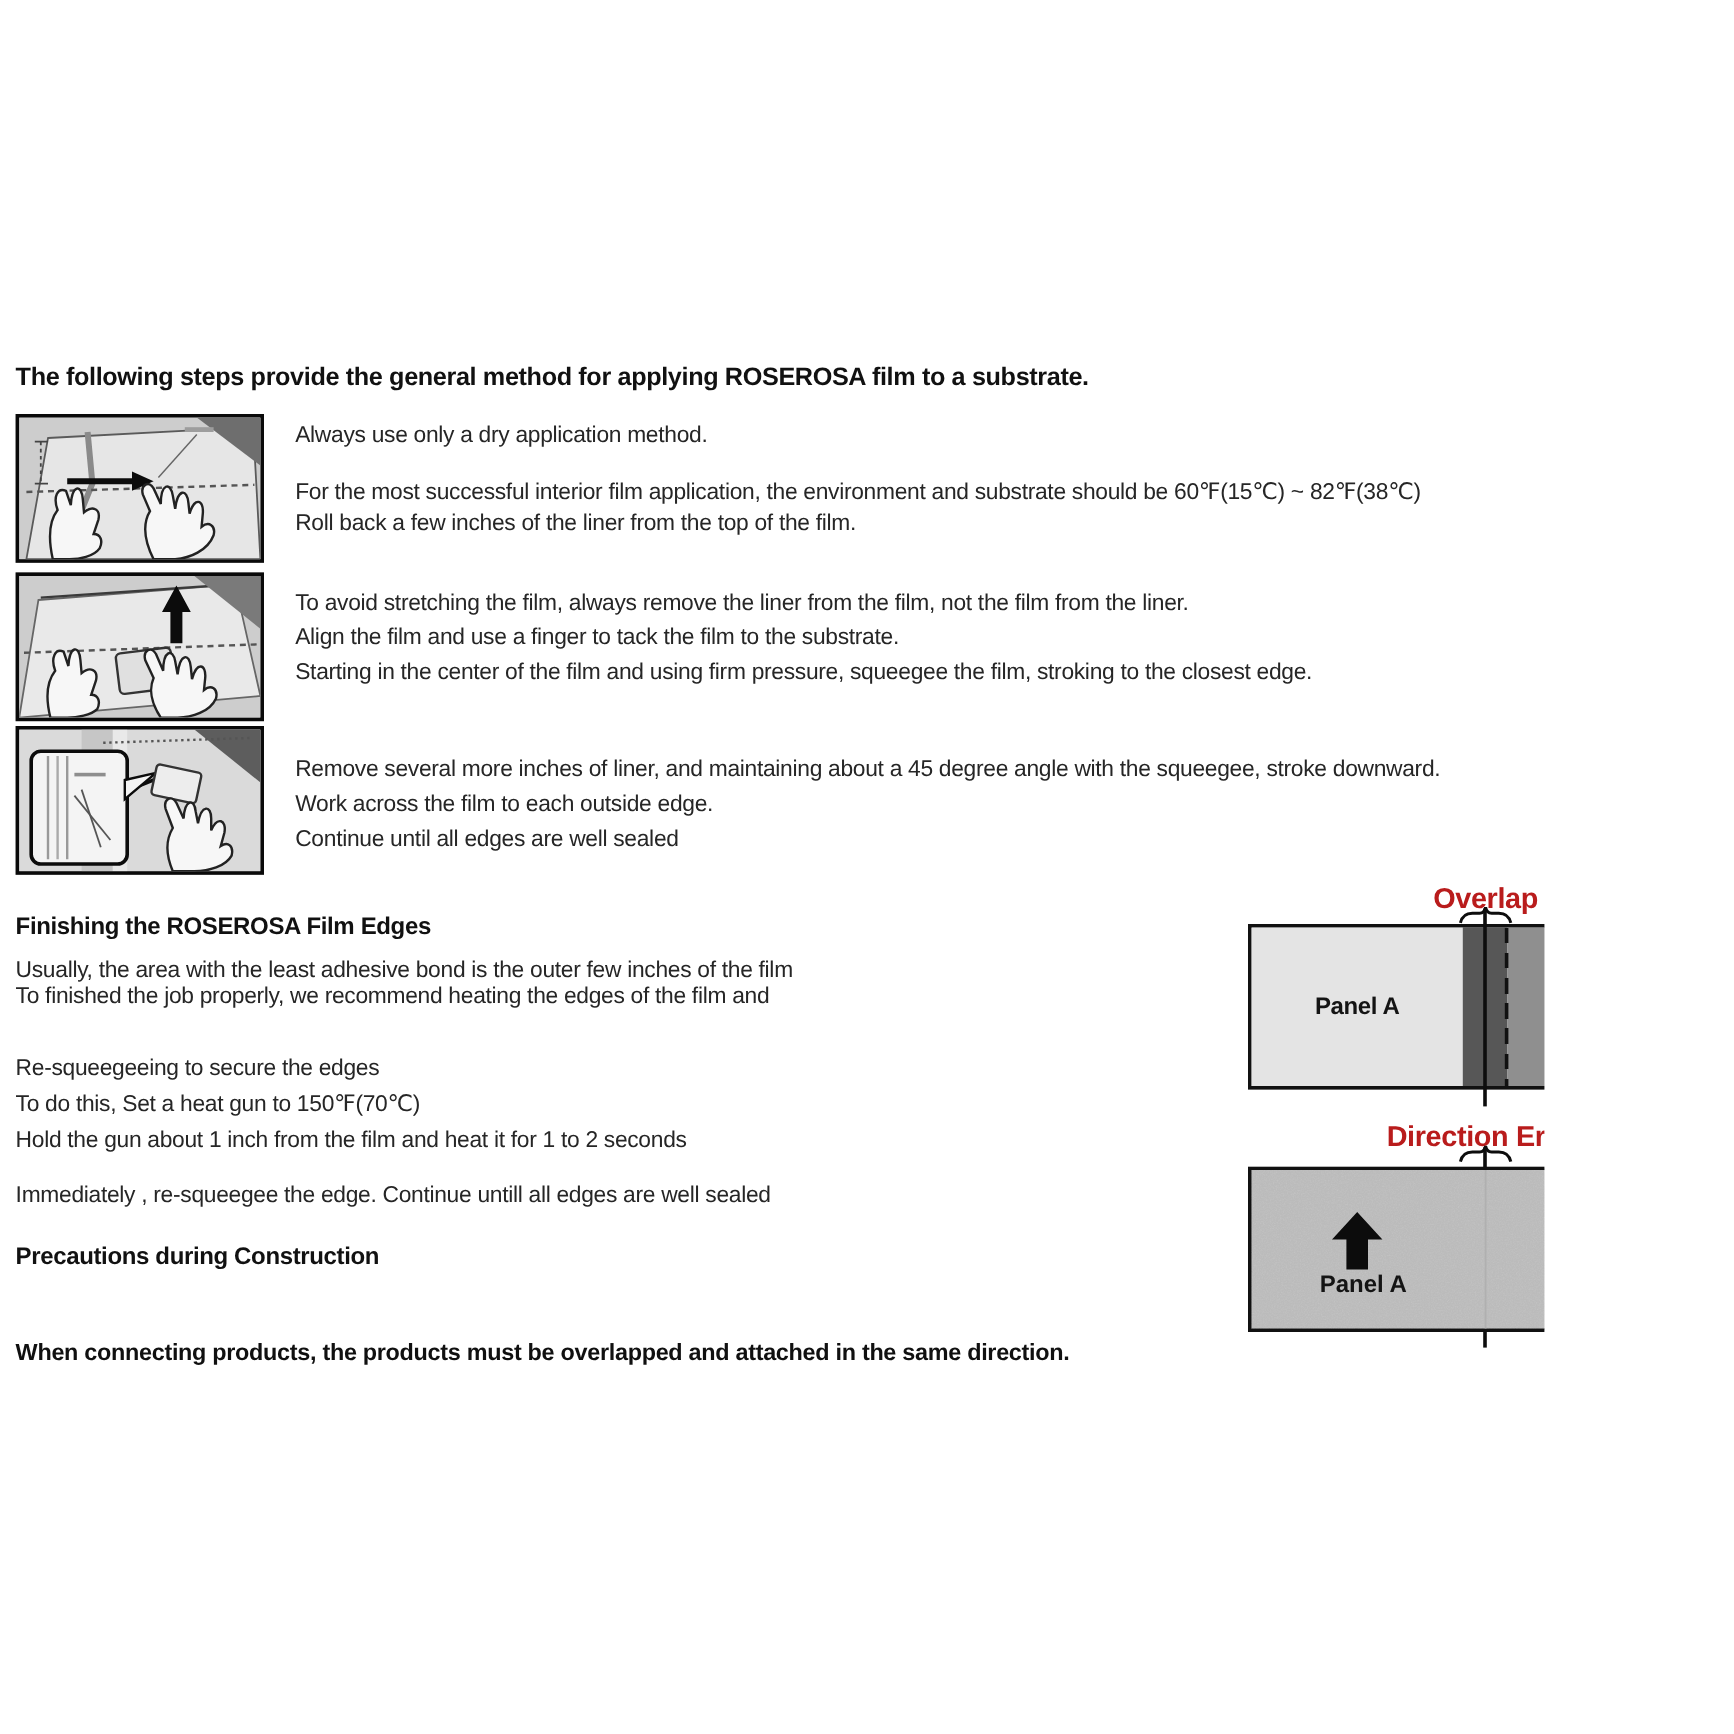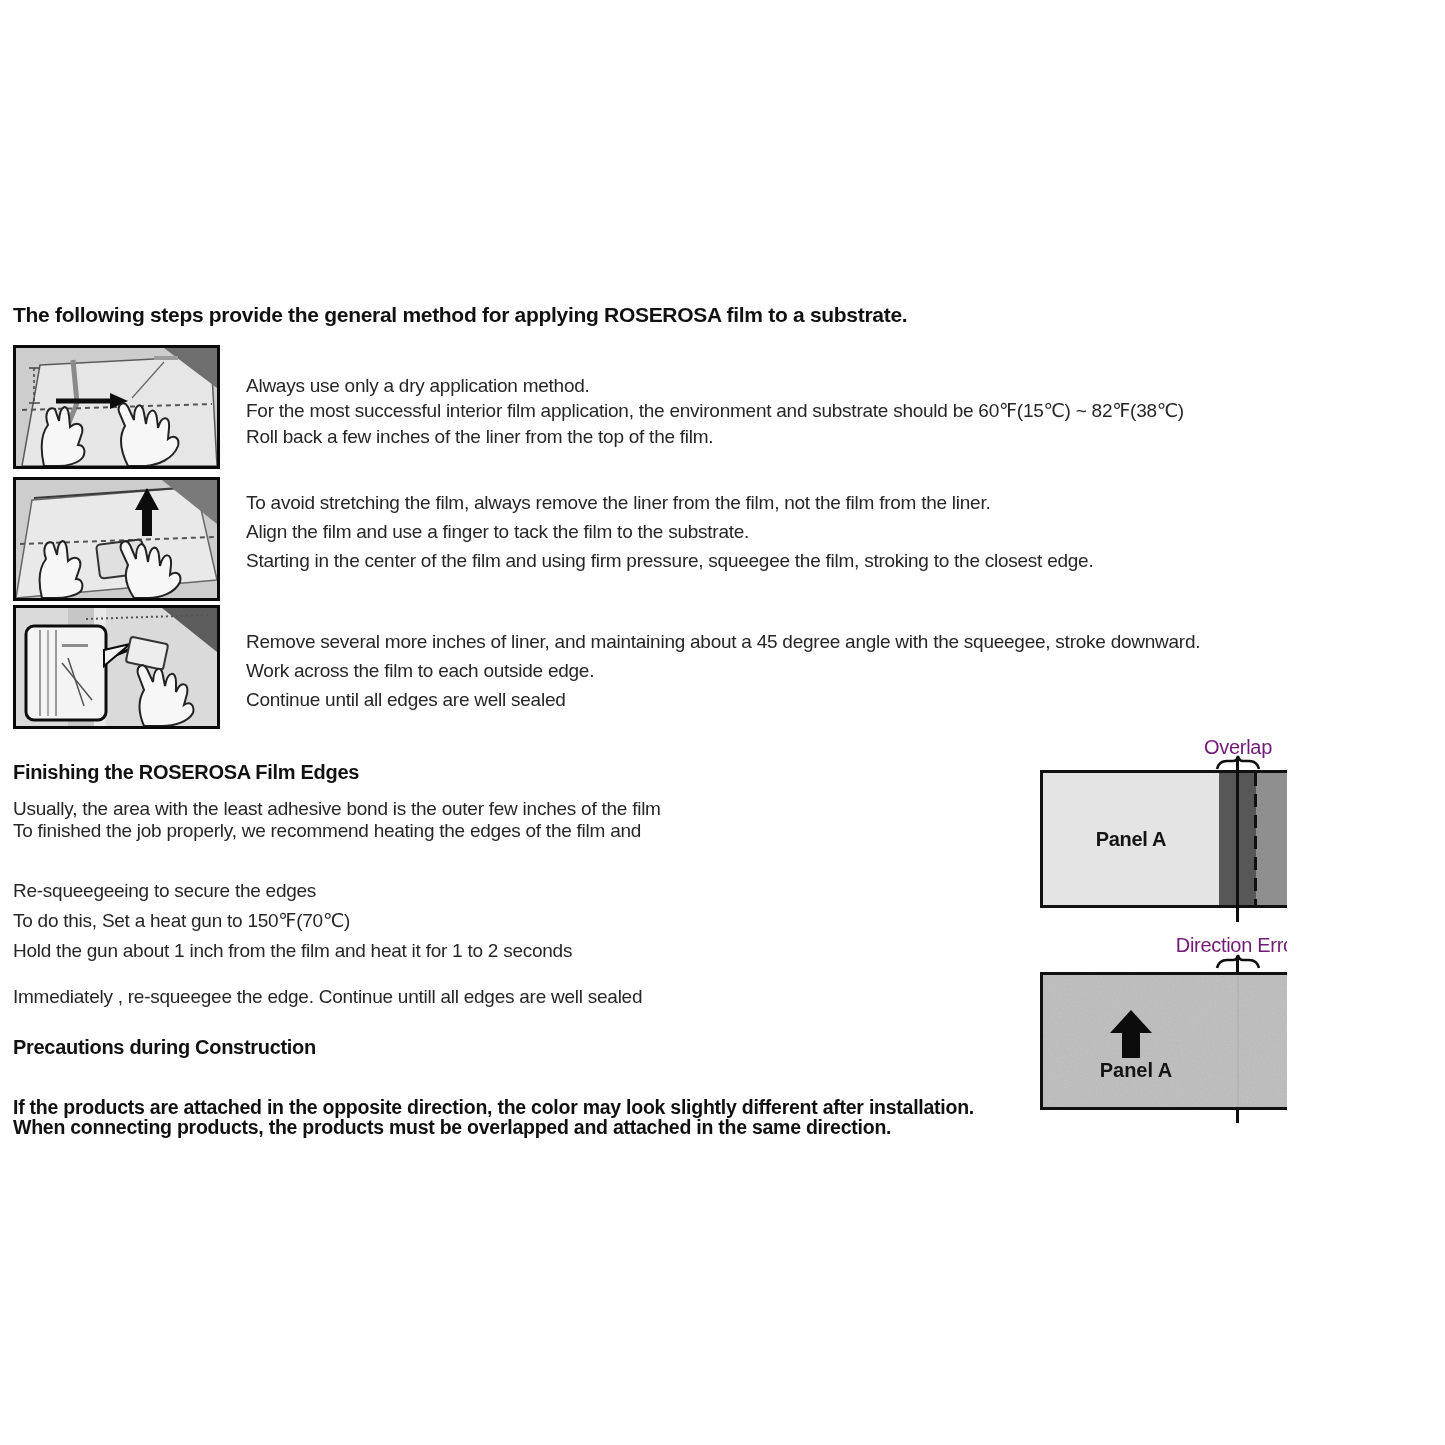--- a/index.html
+++ b/index.html
@@ -21,21 +21,21 @@
   }
   .lnl{left:13px;}
   .lnb{font-weight:bold;color:#101010;font-size:19.5px;}
   .thumb{
     position:absolute;left:13px;width:201px;height:118px;border:3px solid #0a0a0a;
     background:#cdcdcd;
   }
   .thumb svg{display:block;width:100%;height:100%;}
   
   .diag-label{
-    position:absolute;font-size:20px;font-weight:normal;color:#701a75;text-align:center;
+    position:absolute;font-size:24px;font-weight:bold;color:#b91c1c;text-align:center;
     letter-spacing:-0.3px;white-space:nowrap;
   }
   #overlap-rect{
     position:absolute;left:1040px;top:770px;width:397px;height:138px;
     border:3px solid #111;box-sizing:border-box;background:#e4e4e4;
   }
   .ov-region{position:absolute;top:0;bottom:0;display:flex;align-items:center;justify-content:center;}
   .ov-a{left:0;width:176px;background:#e4e4e4;}
   .ov-strip{left:176px;width:37px;background:#575757;}
   .ov-b{left:213px;right:0;background:#8f8f8f;}
@@ -67,21 +67,21 @@
       <line x1="13" y1="55" x2="24" y2="55" stroke="#444" stroke-width="1.5"></line>
       <line x1="6" y1="62" x2="196" y2="56" stroke="#555" stroke-width="2" stroke-dasharray="5,4"></line>
       <line x1="40" y1="53" x2="96" y2="53" stroke="#0c0c0c" stroke-width="5"></line>
       <polygon points="94,45 112,53 94,61" fill="#0c0c0c"></polygon>
       <line x1="148" y1="14" x2="116" y2="50" stroke="#666" stroke-width="1.2"></line>
       <rect x="138" y="8" width="24" height="4" fill="#9d9d9d"></rect>
       <path d="M28,118 C24,100 25,86 32,77 C28,66 32,58 39,61 L43,73 C44,56 52,55 53,68 L54,79 C61,73 68,76 66,85 L62,97 C68,97 70,103 67,109 C62,116 50,118 42,118 Z" fill="#f7f7f7" stroke="#222" stroke-width="2"></path>
       <path d="M112,118 C104,102 103,88 109,78 L103,64 C101,56 108,52 112,59 L118,72 C118,55 126,53 128,65 L130,76 C132,59 140,59 141,71 L142,80 C146,66 154,68 153,80 L152,91 C158,86 164,90 162,98 C157,111 142,117 130,118 Z" fill="#f7f7f7" stroke="#222" stroke-width="2"></path>
     </svg>
   </div>
-  <div class="ln" style="top:375px;text-align:right;">Always use only a dry application method.</div>
+  <div class="ln" style="top:352px;text-align:right;">Always use only a dry application method.</div>
   <div class="ln" style="top:399px;">For the most successful interior film application, the environment and substrate should be 60℉(15℃) ~ 82℉(38℃)</div>
   <div class="ln" style="top:426px;">Roll back a few inches of the liner from the top of the film.</div>
 
   <div class="thumb" style="top:477px;">
     <svg viewBox="0 0 201 118">
       <rect width="201" height="118" fill="#cdcdcd"></rect>
       <polygon points="16,20 180,7 201,100 0,118" fill="#e9e9e9" stroke="#666" stroke-width="1.5"></polygon>
       <line x1="18" y1="18" x2="178" y2="7" stroke="#3a3a3a" stroke-width="2"></line>
       <polygon points="146,0 201,0 201,44" fill="#7a7a7a"></polygon>
       <polygon points="131,8 143,30 136,30 136,56 126,56 126,30 119,30" fill="#0c0c0c"></polygon>
@@ -123,21 +123,20 @@
   <div class="ln lnl" style="top:798px;">Usually, the area with the least adhesive bond is the outer few inches of the film</div>
   <div class="ln lnl" style="top:820px;">To finished the job properly, we recommend heating the edges of the film and</div>
   <div class="ln lnl" style="top:849px;margin-top:31px;">Re-squeegeeing to secure the edges</div>
 
   <div class="ln lnl" style="top:909px;">To do this, Set a heat gun to 150℉(70℃)</div>
   <div class="ln lnl" style="top:940px;">Hold the gun about 1 inch from the film and heat it for 1 to 2 seconds</div>
   <div class="ln lnl" style="top:970px;margin-top:16px;">Immediately , re-squeegee the edge. Continue untill all edges are well sealed</div>
 
   <div class="heading" style="top:1036px;">Precautions during Construction</div>
   <div class="ln lnl lnb" style="top:1116px;">When connecting products, the products must be overlapped and attached in the same direction.</div>
-  <div class="ln lnl lnb" style="top:1096px;">If the products are attached in the opposite direction, the color may look slightly different after installation.</div>
 
   <div class="diag-label" style="left:1138px;top:736px;width:200px;">Overlap</div>
   <svg class="brace" style="left:1215px;top:755px;" viewBox="0 0 46 15">
     <path d="M2,14 Q4,6 12,6 L18,6 Q22,6 23,1 Q24,6 28,6 L34,6 Q42,6 44,14" fill="none" stroke="#0d0d0d" stroke-width="2.5"></path>
   </svg>
   <div id="overlap-rect">
     <div class="ov-region ov-a">
       <span class="panel-label">Panel A</span>
     </div>
     <div class="ov-region ov-strip"></div>

